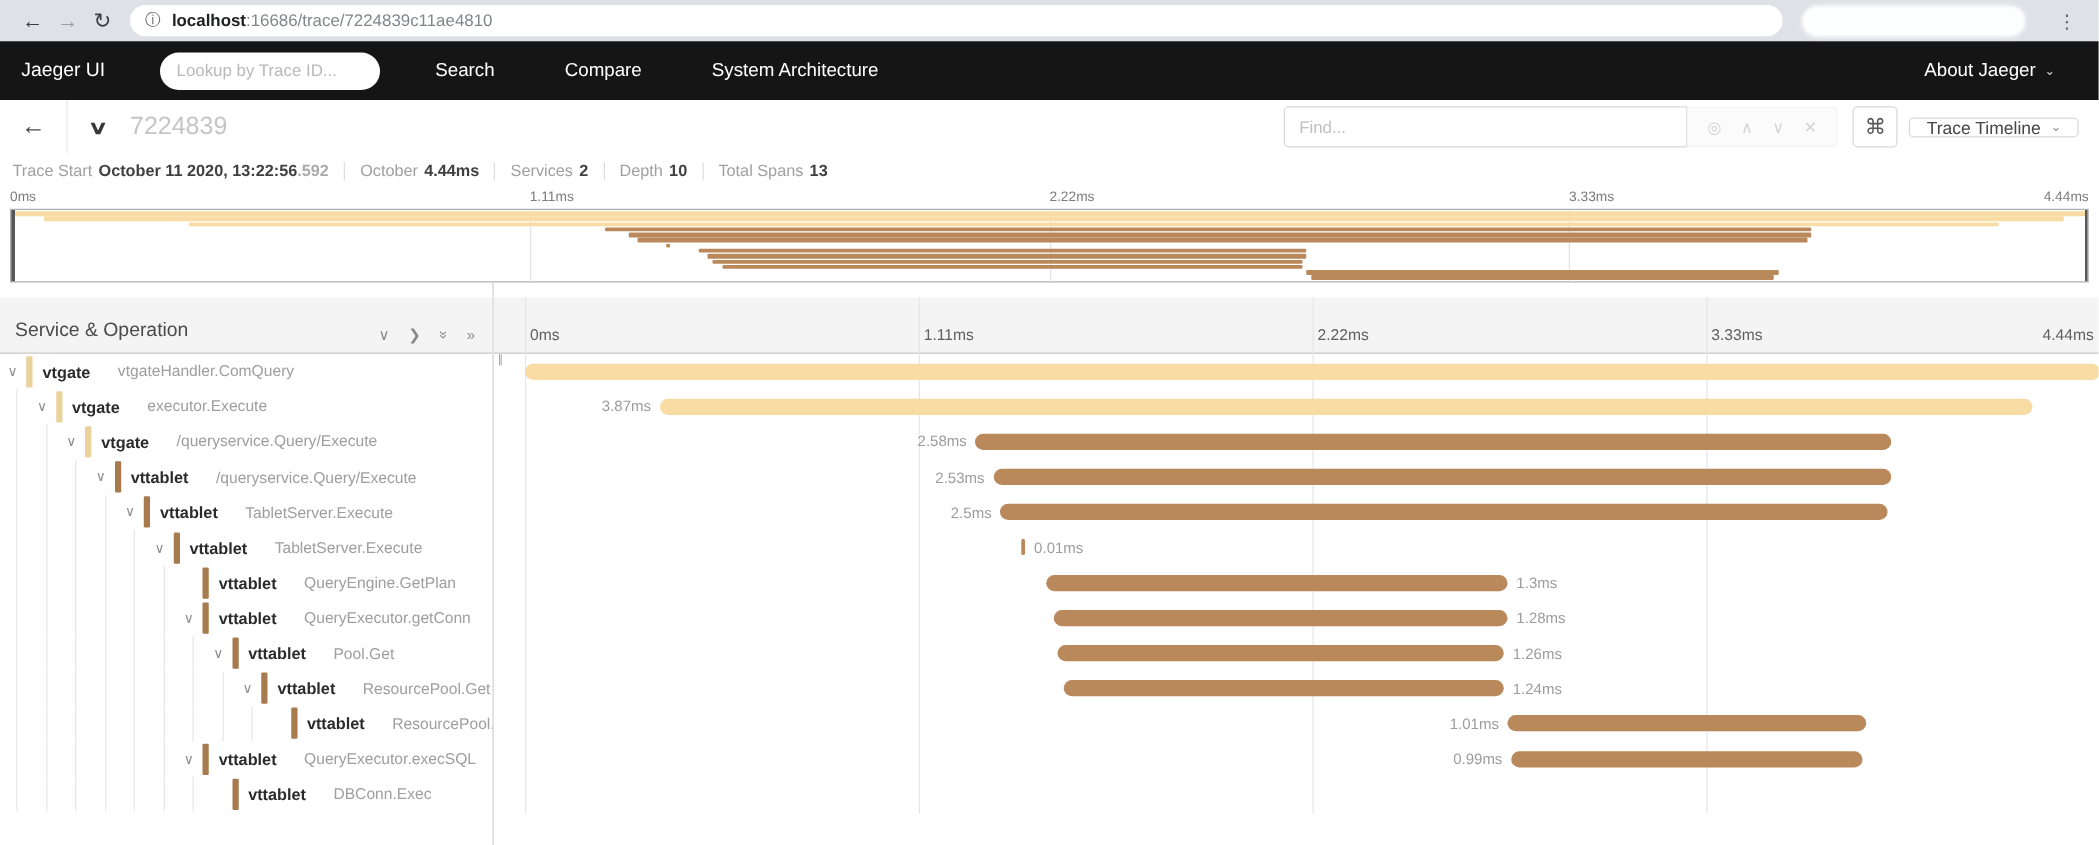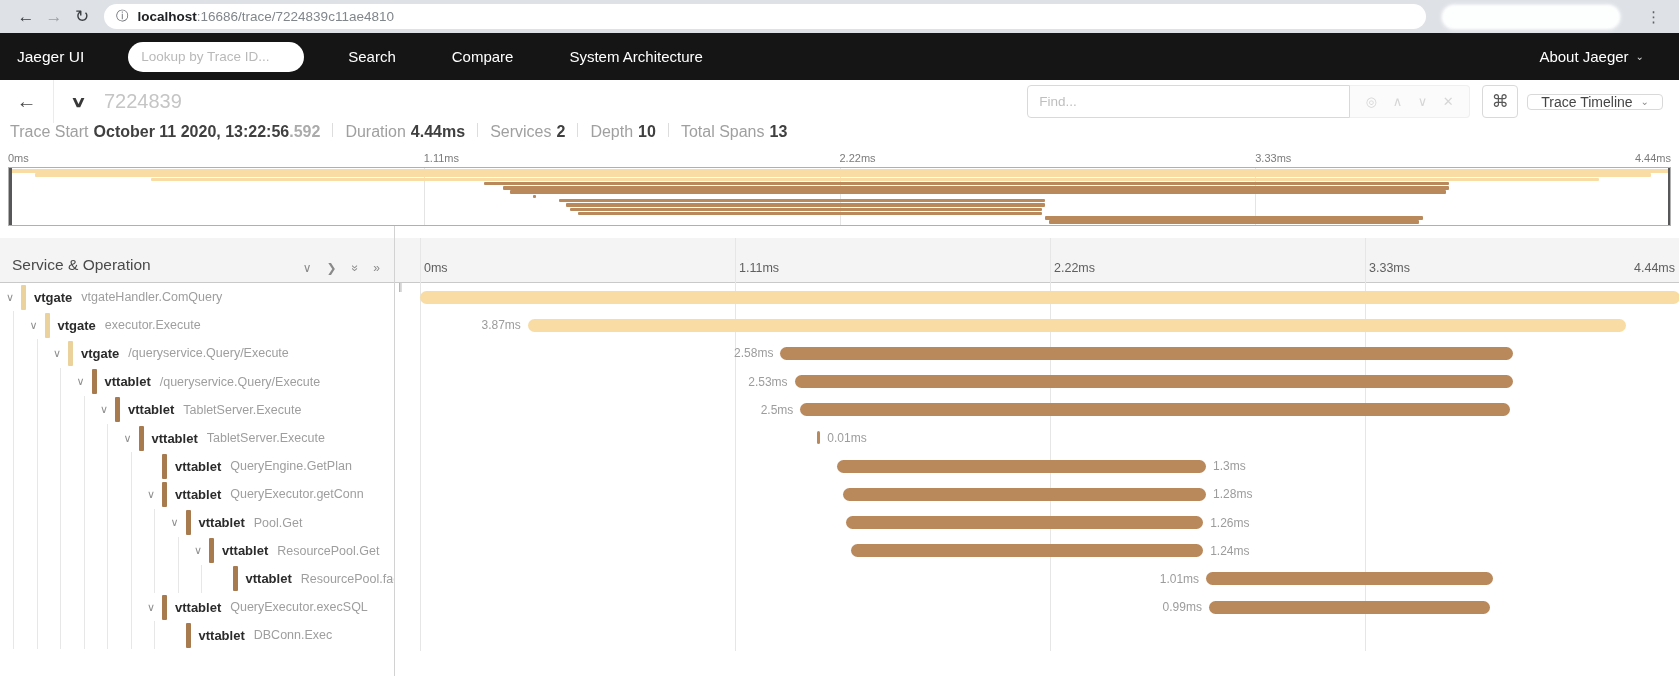--- a/index.html
+++ b/index.html
@@ -45,21 +45,21 @@
   .find-addon { width:120px; height:33px; background:#fbfbfb; border:1px solid #efefef; border-left:none;
                 border-radius:0 4px 4px 0; display:flex; align-items:center; justify-content:space-evenly; }
   .find-addon span { color:#d6d6d6; font-size:13px; cursor:pointer; }
   .sq-btn { margin-left:12px; width:36px; height:33px; border:1px solid #d9d9d9; border-radius:4px; background:#fff;
             display:flex; align-items:center; justify-content:center; font-size:17px; color:#595959; cursor:pointer; }
   .view-btn { margin-left:9px; height:16px; border:1px solid #d9d9d9; border-radius:4px; background:#fff;
               display:flex; align-items:center; padding:0 13px; gap:8px; font-size:14px; color:#454545; cursor:pointer; white-space:nowrap; }
   .view-btn .chev { font-size:10px; color:#8c8c8c; }
 
   
-  .trace-meta { height:27px; display:flex; padding-left:10px; font-size:16px; }
+  .trace-meta { height:27px; display:flex; align-items:center; padding-left:10px; font-size:13px; }
   .meta-sep { width:1px; height:14px; background:#ddd; margin:0 12px; }
   .meta-label { color:#a0a0a0; margin-right:5px; }
   .meta-value { color:#404040; font-weight:700; }
   .meta-suffix { color:#ababab; font-weight:700; }
 
   
   .mini-labels { position:relative; height:17px; }
   .mini-labels .inner, .mini-canvas { position:absolute; left:8px; right:8px; }
   .mini-labels .inner { top:0; bottom:0; }
   .mini-tick { position:absolute; top:2px; font-size:11px; color:#7b7b7b; white-space:nowrap; }
@@ -81,21 +81,21 @@
   .head-icons { margin-left:auto; display:flex; gap:15px; }
   .head-icons span { color:#8a8a8a; font-size:12px; cursor:pointer; line-height:1; }
   .rot90 { display:inline-block; transform:rotate(90deg); }
 
   .tree-rows { position:relative; }
   .tree-row { position:relative; height:28.2px; display:flex; align-items:center; cursor:pointer; }
   .guide { position:absolute; top:0; bottom:0; width:1px; background:#e7e7e7; }
   .tr-chev { width:15px; font-size:11px; color:#8f8f8f; flex:none; }
   .tr-strip { width:5px; height:25px; border-radius:1px; margin-right:8px; flex:none; }
   .tr-svc { font-size:13px; font-weight:700; color:#2b2b2b; white-space:nowrap; }
-  .tr-op { font-size:12.5px; color:#9e9e9e; margin-left:9px; white-space:nowrap; }
+  .tr-op { font-size:12.5px; color:#9e9e9e; margin-left:22px; white-space:nowrap; }
 
   .right-panel { position:absolute; left:395px; right:0; top:0; bottom:0; overflow:hidden; }
   .tl-head { position:relative; margin-top:12px; height:45px; background:#f4f4f4; border-bottom:1px solid #c9c9c9; z-index:0; }
   .tl-tick { position:absolute; bottom:7px; font-size:12.5px; color:#5f5f5f; white-space:nowrap; }
   .tl-grid { position:absolute; top:12px; height:413px; left:0; right:0; z-index:1; pointer-events:none; }
   .tl-gridline { position:absolute; top:0; bottom:0; width:1px; background:#e6e6e6; }
   .bar-rows { position:relative; z-index:2; }
   .bar-row { position:relative; height:28.2px; }
   .span-bar { position:absolute; top:7.5px; height:13px; border-radius:7px; min-width:3px; cursor:pointer; }
   .bar-label { position:absolute; top:0; line-height:28.2px; font-size:12px; color:#9c9c9c; white-space:nowrap; }
@@ -154,21 +154,21 @@
         <span class="chev">⌄</span>
       </div>
     </div>
   </div>
 
   <div class="trace-meta">
       <div class="meta-label">Trace Start</div>
       <div class="meta-value">October 11 2020, 13:22:56</div>
       <div class="meta-suffix">.592</div>
       <div class="meta-sep"></div>
-      <div class="meta-label">Duration</div>
+      <div class="meta-label">October</div>
       <div class="meta-value">4.44ms</div>
       <div class="meta-sep"></div>
       <div class="meta-label">Services</div>
       <div class="meta-value">2</div>
       <div class="meta-sep"></div>
       <div class="meta-label">Depth</div>
       <div class="meta-value">10</div>
       <div class="meta-sep"></div>
       <div class="meta-label">Total Spans</div>
       <div class="meta-value">13</div>

